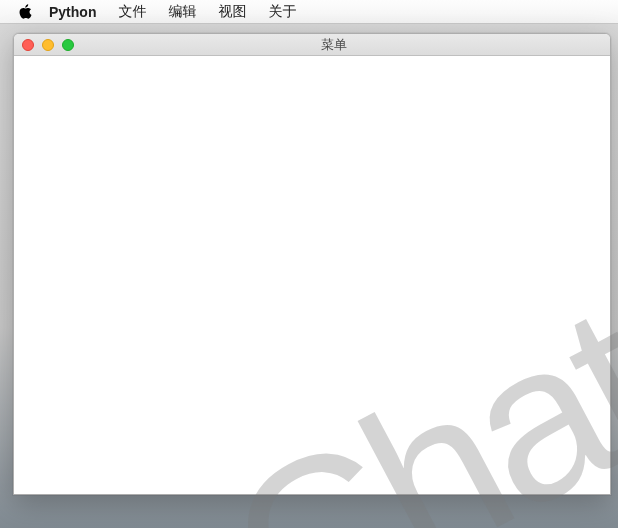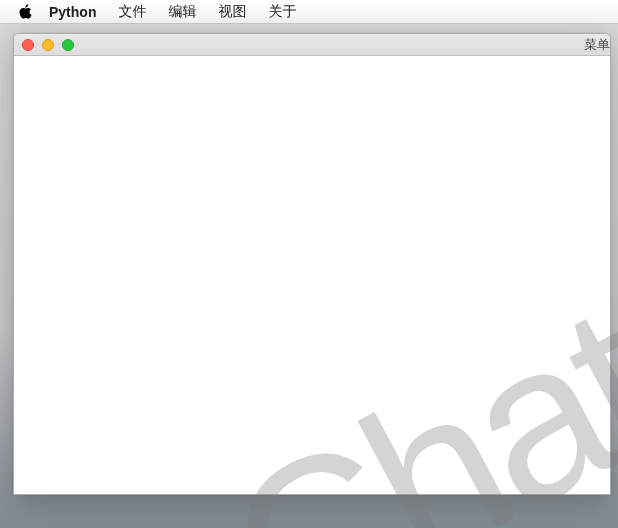--- a/index.html
+++ b/index.html
@@ -81,21 +81,21 @@
       height: 12px;
       border-radius: 50%;
     }
     .tl-close { background: #ff5f57; border: 0.5px solid #e24238; }
     .tl-min   { background: #ffbd2e; border: 0.5px solid #e1a116; }
     .tl-max   { background: #28c940; border: 0.5px solid #1dad2b; }
     .window-title {
       position: absolute;
       left: 0;
       right: 0;
-      text-align: right;
+      text-align: center;
       font-size: 13px;
       color: #4a4a4a;
       pointer-events: none;
       padding-left: 44px;
     }
     .window-content {
       position: absolute;
       top: 22px;
       left: 0;
       right: 0;

